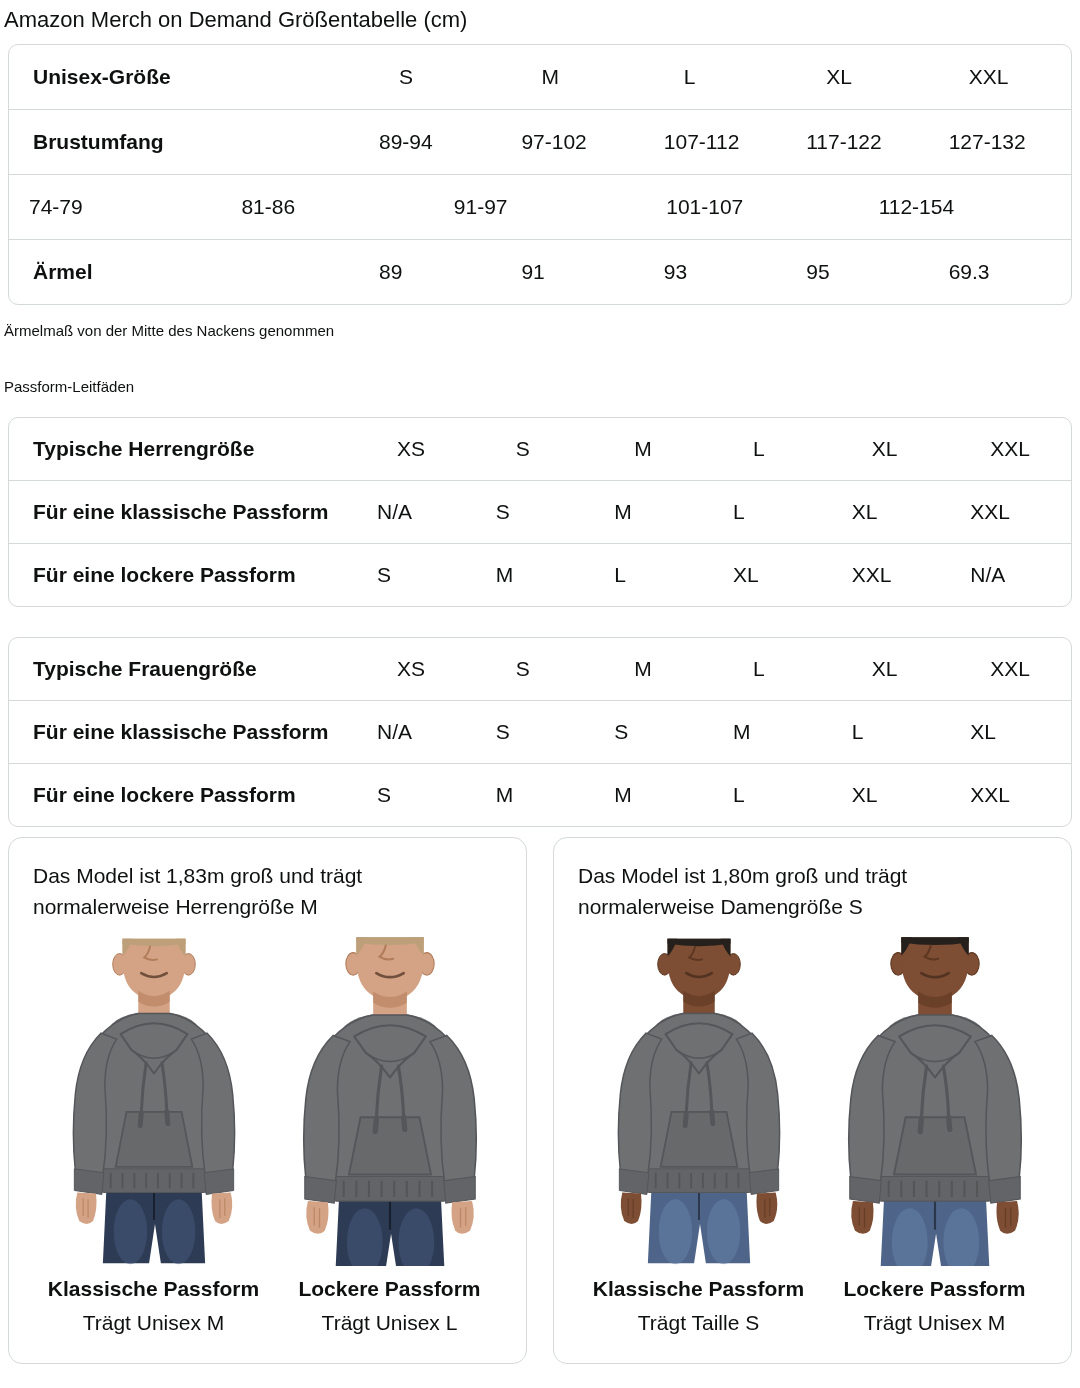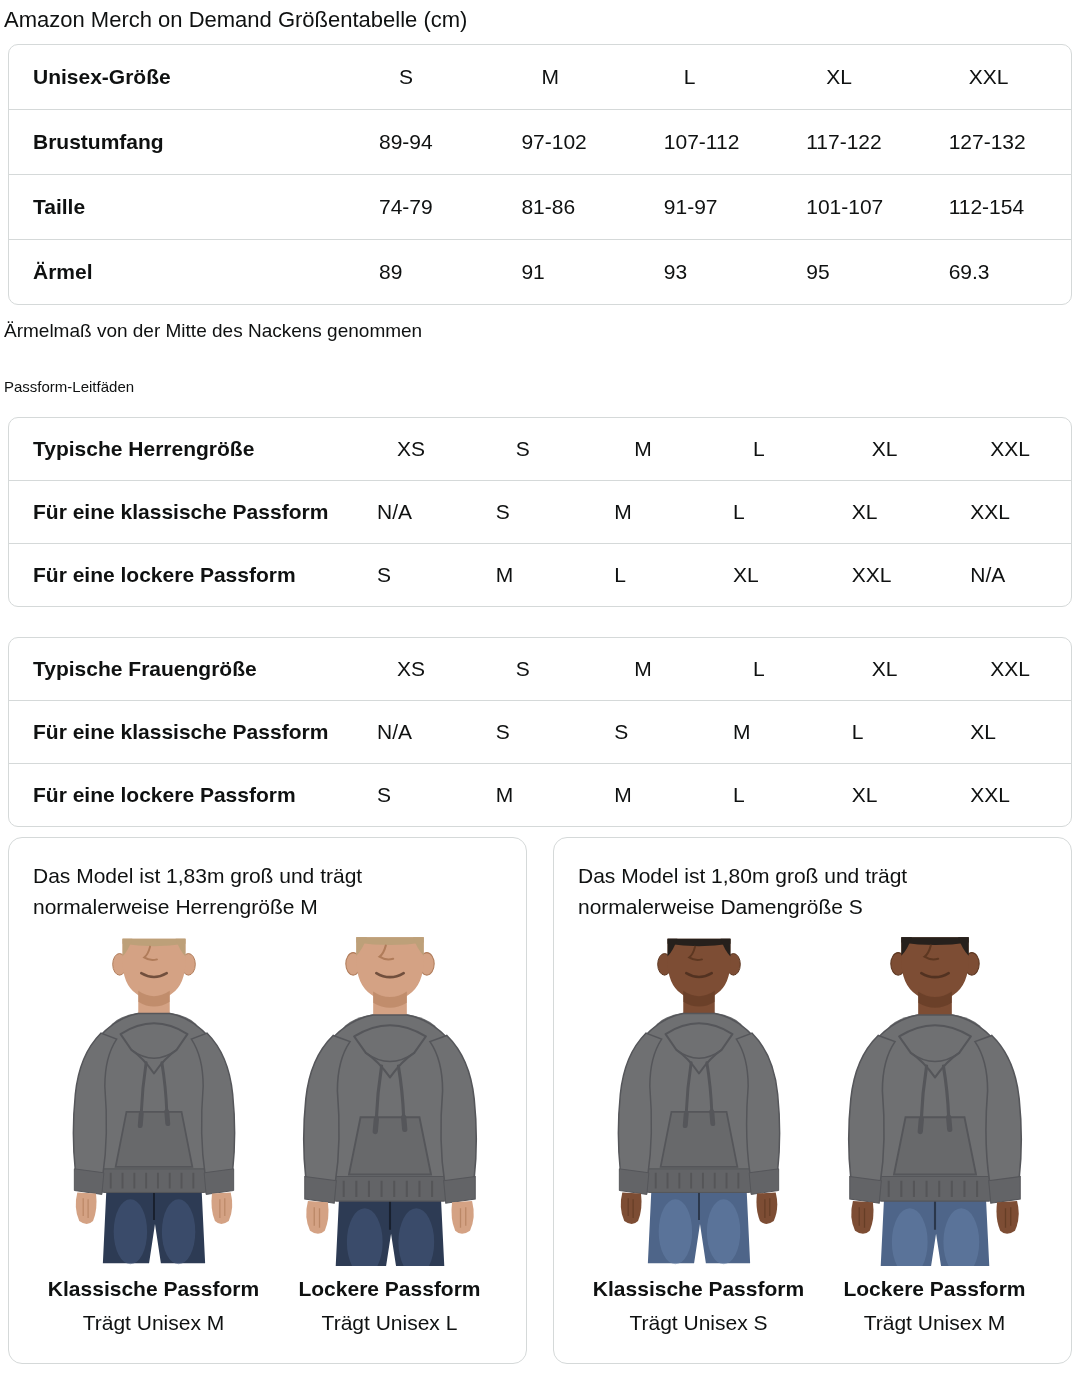--- a/index.html
+++ b/index.html
@@ -13,21 +13,21 @@
   .panel{
     margin:10px 8px 0;border:1px solid #d5d9d9;border-radius:10px;
     overflow:hidden;background:#fff;
   }
   .trow{display:flex;align-items:center;height:64px;border-top:1px solid #d5d9d9;font-size:21px;}
   .panel .trow:first-child{border-top:none;gap:20px;}
   .tlabel{flex:0 0 350px;padding-left:24px;font-weight:bold;box-sizing:border-box;}
   .t5 .tval{flex:1;padding-left:20px;box-sizing:border-box;}
   .t6 .trow{height:62px;}
   .t6 .tval{flex:1;padding-left:18px;box-sizing:border-box;}
-  .note{font-size:19px;line-height:24px;margin:14px 0 0 4px;}
+  .note{font-size:15px;line-height:24px;margin:14px 0 0 4px;}
   .section-title{font-size:15px;line-height:28px;margin:30px 0 0 4px;}
   .panel.fit1{margin-top:16px;}
   .panel.fit2{margin-top:30px;}
   .cards{display:flex;gap:26px;margin:10px 8px 0;}
   .card{
     flex:1;box-sizing:border-box;height:527px;
     border:1px solid #d5d9d9;border-radius:14px;
     padding:22px 16px 14px 24px;background:#fff;
   }
   .card-desc{font-size:21px;line-height:31px;max-width:432px;}
@@ -96,21 +96,20 @@
   </div>
   <div class="trow">
     <div class="tlabel">Brustumfang</div>
     <div class="tval">89-94</div>
     <div class="tval">97-102</div>
     <div class="tval">107-112</div>
     <div class="tval">117-122</div>
     <div class="tval">127-132</div>
   </div>
   <div class="trow">
-    <div class="tlabel">Taille</div>
     <div class="tval">74-79</div>
     <div class="tval">81-86</div>
     <div class="tval">91-97</div>
     <div class="tval">101-107</div>
     <div class="tval">112-154</div>
   </div>
   <div class="trow">
     <div class="tlabel">Ärmel</div>
     <div class="tval">89</div>
     <div class="tval">91</div>
@@ -213,21 +212,21 @@
   <div class="card" style="--skin: #7d4d34; --skin-shadow: #5d3721; --hair: #26201c; --jeans: #4e6589; --jeans-light: #647fa6;">
     <div class="card-desc">Das Model ist 1,80m groß und trägt normalerweise Damengröße S</div>
     <div class="figures">
       <div class="figure-block">
         <div class="figure-wrap">
           <svg class="figure" viewBox="0 0 240 330">
               <use href="#fig-hoodie"></use>
             </svg>
         </div>
         <div class="fit-label">Klassische Passform</div>
-        <div class="size-label">Trägt Unisex S</div>
+        <div class="size-label">Trägt Taille S</div>
       </div>
       <div class="figure-block">
         <div class="figure-wrap">
           <svg class="figure loose" viewBox="0 0 240 330">
               <use href="#fig-hoodie"></use>
             </svg>
         </div>
         <div class="fit-label">Lockere Passform</div>
         <div class="size-label">Trägt Unisex M</div>
       </div>

